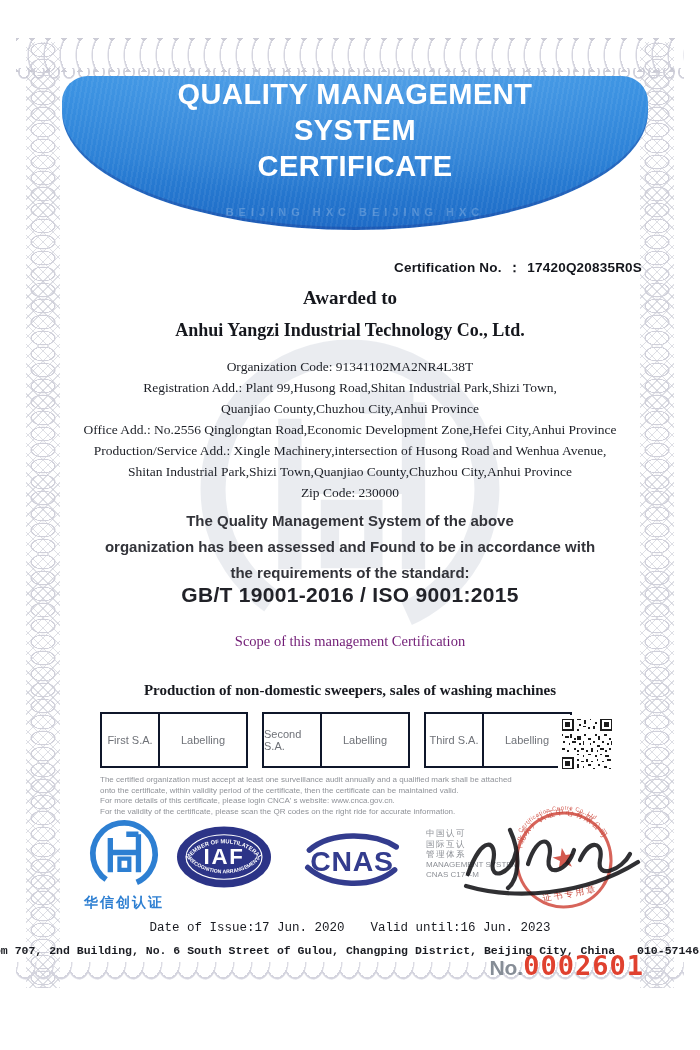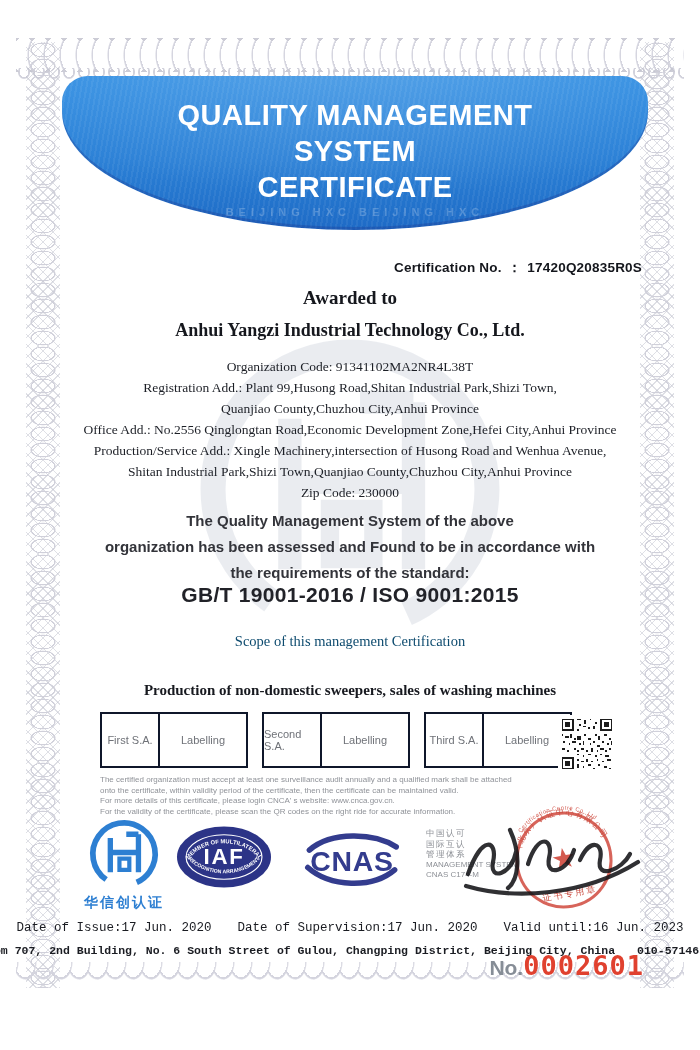--- a/index.html
+++ b/index.html
@@ -47,21 +47,21 @@
     position:absolute; left:62px; top:76px; width:586px; height:154px; z-index:3;
     background:
       radial-gradient(130% 180% at 50% -30%, rgba(255,255,255,.22), rgba(255,255,255,0) 60%),
       repeating-linear-gradient(100deg, rgba(255,255,255,.06) 0 2px, rgba(0,0,0,0) 2px 5px),
       linear-gradient(180deg, #2f8de2 0%, #2b80d6 55%, #2272cb 85%, #1e6ac6 100%);
     border-radius:26px 26px 50% 50% / 26px 26px 118px 118px;
     box-shadow:inset 0 -3px 0 rgba(30,60,150,.35);
     text-align:center; color:#fff;
   }
   .banner-title { font-weight:700; font-size:29px; line-height:36px; letter-spacing:.5px; }
-  .banner-title.first { padding-top:21px; }
+  .banner-title.first { }
   .banner-wm {
     position:absolute; left:0; right:0; bottom:12px;
     color:rgba(255,255,255,.22); font-size:11px; font-weight:700; letter-spacing:5px;
   }
 
   
   .watermark { position:absolute; left:183px; top:322px; width:334px; height:334px; color:#d2d7e0; z-index:1; }
 
   .content { position:absolute; inset:0; z-index:4;margin-top:6px; }
 
@@ -80,21 +80,21 @@
     font-family:"Liberation Serif", serif; font-size:13.5px; line-height:21px; color:#1c1f26;
   }
 
   .statement {
     position:absolute; top:502px; left:36px; right:36px; text-align:center;
     font-size:15px; font-weight:700; line-height:26px; color:#33343a;
   }
   .standard {
     top:577px; font-size:21px; font-weight:700; color:#212228; letter-spacing:.3px;
   }
-  .scope-h { top:627px; font-family:"Liberation Serif", serif; font-size:14.5px; color:#0c4a6e; }
+  .scope-h { top:627px; font-family:"Liberation Serif", serif; font-size:14.5px; color:#701a75; }
   .scope-t { top:676px; font-family:"Liberation Serif", serif; font-size:15px; font-weight:700; color:#17191f; }
 
   
   .boxes { position:absolute; top:706px; left:100px; display:flex; gap:14px; }
   .pair { display:flex; }
   .cell {
     border:2px solid #0f172a; height:52px; display:flex; align-items:center; justify-content:center;
     color:#6f7278; font-size:11px; font-weight:400; background:rgba(255,255,255,.6);
   }
   .cell.small { width:56px; border-right:none; }
@@ -275,21 +275,20 @@
         <path d="M16 78 C30 38 46 44 41 66 C37 86 60 78 64 56"></path>
         <path d="M58 34 C70 60 66 84 56 92"></path>
         <path d="M76 68 C86 36 102 42 97 62 C93 82 116 76 122 54"></path>
         <path d="M128 64 C138 42 152 46 148 64 C144 84 170 74 178 58"></path>
         <path d="M14 90 C62 104 132 100 186 66"></path>
       </g>
     </svg>
 
     <div class="dates">
       <span>Date of Issue:17 Jun. 2020</span>
-      <span>Date of Supervision:17 Jun. 2020</span>
       <span>Valid until:16 Jun. 2023</span>
     </div>
     <div class="address-line">
       <span>Room 707, 2nd Building, No. 6 South Street of Gulou, Changping District, Beijing City, China</span>
       <span>010-57146599</span>
     </div>
     <div class="serial">
       <span class="serial-label">No.</span>
       <span class="serial-num">0002601</span>
     </div>

